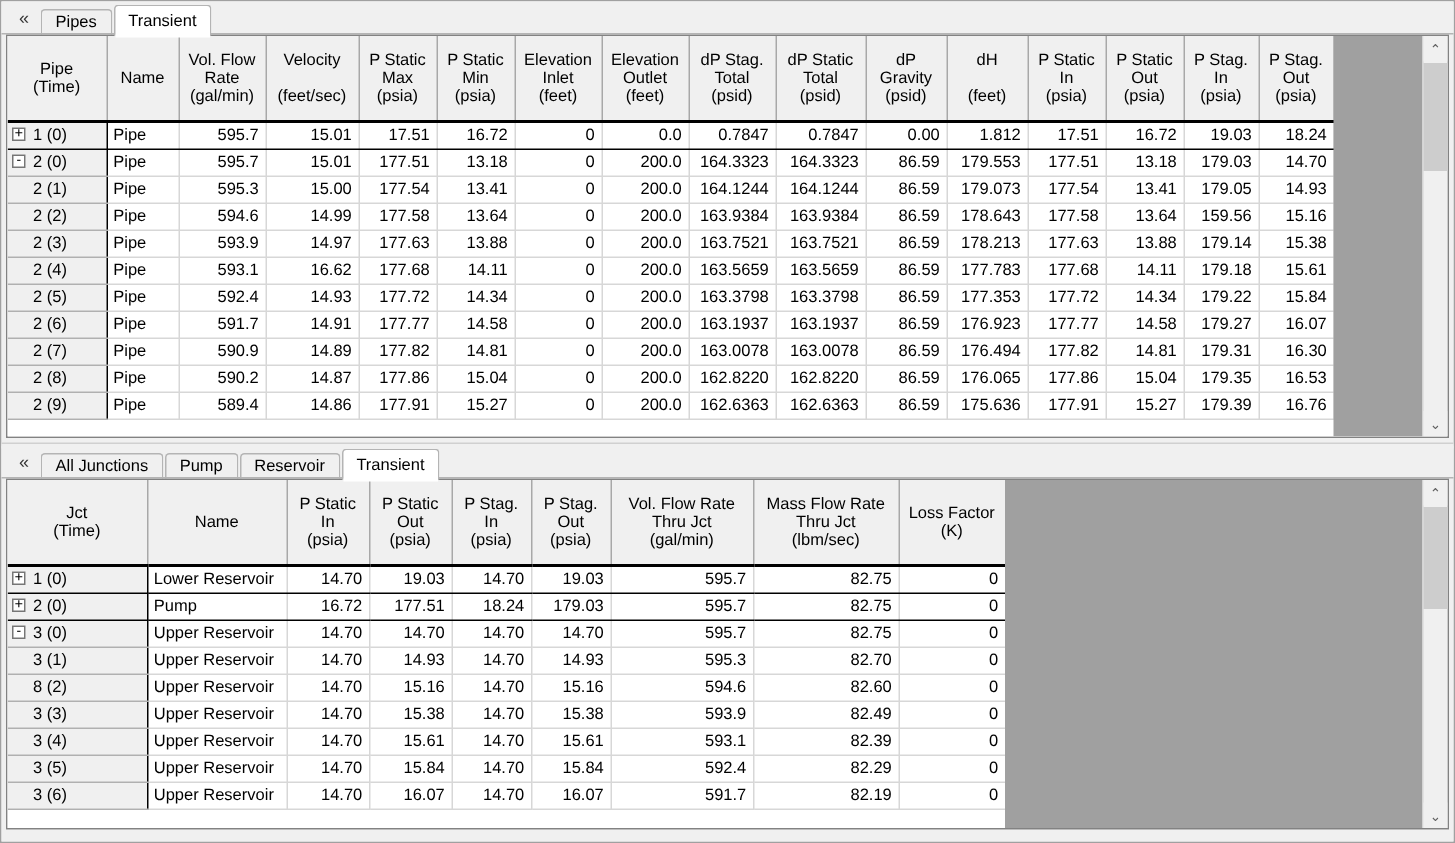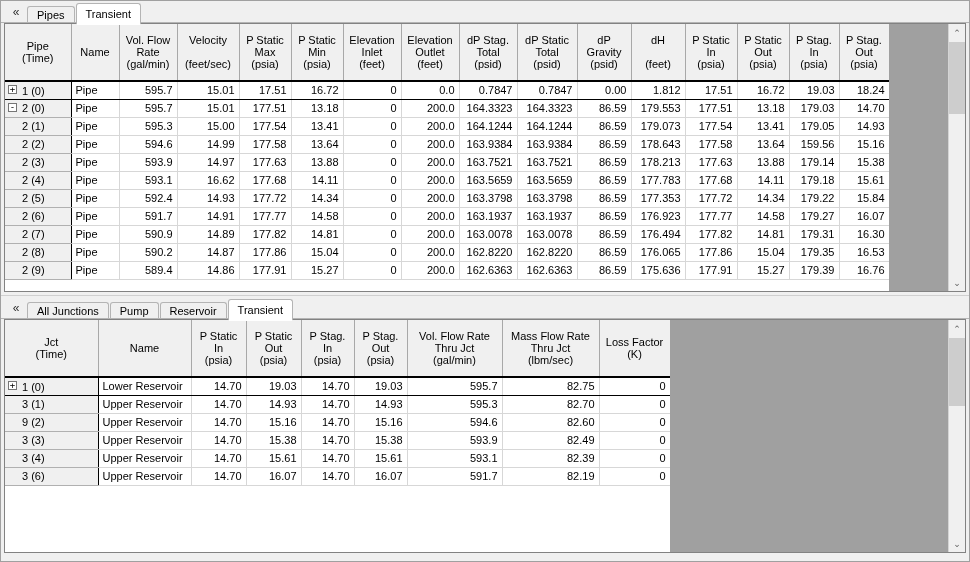--- a/index.html
+++ b/index.html
@@ -617,33 +617,55 @@
                 <td class="rowhead"><span class="expander">+</span><span class="rowhead-label">1 (0)</span></td>
                 <td class="name" style="width: 93px;">Lower Reservoir</td>
                 <td style="width: 55px;">14.70</td>
                 <td style="width: 55px;">19.03</td>
                 <td style="width: 53px;">14.70</td>
                 <td style="width: 53px;">19.03</td>
                 <td style="width: 95px;">595.7</td>
                 <td style="width: 97px;">82.75</td>
                 <td style="width: 71px;">0</td>
               </tr>
+              <tr class="group-end">
+                <td class="rowhead"><span class="expander">+</span><span class="rowhead-label">2 (0)</span></td>
+                <td class="name" style="width: 93px;">Pump</td>
+                <td style="width: 55px;">16.72</td>
+                <td style="width: 55px;">177.51</td>
+                <td style="width: 53px;">18.24</td>
+                <td style="width: 53px;">179.03</td>
+                <td style="width: 95px;">595.7</td>
+                <td style="width: 97px;">82.75</td>
+                <td style="width: 71px;">0</td>
+              </tr>
+              <tr class="">
+                <td class="rowhead"><span class="expander">-</span><span class="rowhead-label">3 (0)</span></td>
+                <td class="name" style="width: 93px;">Upper Reservoir</td>
+                <td style="width: 55px;">14.70</td>
+                <td style="width: 55px;">14.70</td>
+                <td style="width: 53px;">14.70</td>
+                <td style="width: 53px;">14.70</td>
+                <td style="width: 95px;">595.7</td>
+                <td style="width: 97px;">82.75</td>
+                <td style="width: 71px;">0</td>
+              </tr>
               <tr class="">
                 <td class="rowhead"><span class="expander spacer"></span><span class="rowhead-label">3 (1)</span></td>
                 <td class="name" style="width: 93px;">Upper Reservoir</td>
                 <td style="width: 55px;">14.70</td>
                 <td style="width: 55px;">14.93</td>
                 <td style="width: 53px;">14.70</td>
                 <td style="width: 53px;">14.93</td>
                 <td style="width: 95px;">595.3</td>
                 <td style="width: 97px;">82.70</td>
                 <td style="width: 71px;">0</td>
               </tr>
               <tr class="">
-                <td class="rowhead"><span class="expander spacer"></span><span class="rowhead-label">9 (2)</span></td>
+                <td class="rowhead"><span class="expander spacer"></span><span class="rowhead-label">8 (2)</span></td>
                 <td class="name" style="width: 93px;">Upper Reservoir</td>
                 <td style="width: 55px;">14.70</td>
                 <td style="width: 55px;">15.16</td>
                 <td style="width: 53px;">14.70</td>
                 <td style="width: 53px;">15.16</td>
                 <td style="width: 95px;">594.6</td>
                 <td style="width: 97px;">82.60</td>
                 <td style="width: 71px;">0</td>
               </tr>
               <tr class="">
@@ -659,20 +681,31 @@
               </tr>
               <tr class="">
                 <td class="rowhead"><span class="expander spacer"></span><span class="rowhead-label">3 (4)</span></td>
                 <td class="name" style="width: 93px;">Upper Reservoir</td>
                 <td style="width: 55px;">14.70</td>
                 <td style="width: 55px;">15.61</td>
                 <td style="width: 53px;">14.70</td>
                 <td style="width: 53px;">15.61</td>
                 <td style="width: 95px;">593.1</td>
                 <td style="width: 97px;">82.39</td>
+                <td style="width: 71px;">0</td>
+              </tr>
+              <tr class="">
+                <td class="rowhead"><span class="expander spacer"></span><span class="rowhead-label">3 (5)</span></td>
+                <td class="name" style="width: 93px;">Upper Reservoir</td>
+                <td style="width: 55px;">14.70</td>
+                <td style="width: 55px;">15.84</td>
+                <td style="width: 53px;">14.70</td>
+                <td style="width: 53px;">15.84</td>
+                <td style="width: 95px;">592.4</td>
+                <td style="width: 97px;">82.29</td>
                 <td style="width: 71px;">0</td>
               </tr>
               <tr class="">
                 <td class="rowhead"><span class="expander spacer"></span><span class="rowhead-label">3 (6)</span></td>
                 <td class="name" style="width: 93px;">Upper Reservoir</td>
                 <td style="width: 55px;">14.70</td>
                 <td style="width: 55px;">16.07</td>
                 <td style="width: 53px;">14.70</td>
                 <td style="width: 53px;">16.07</td>
                 <td style="width: 95px;">591.7</td>

